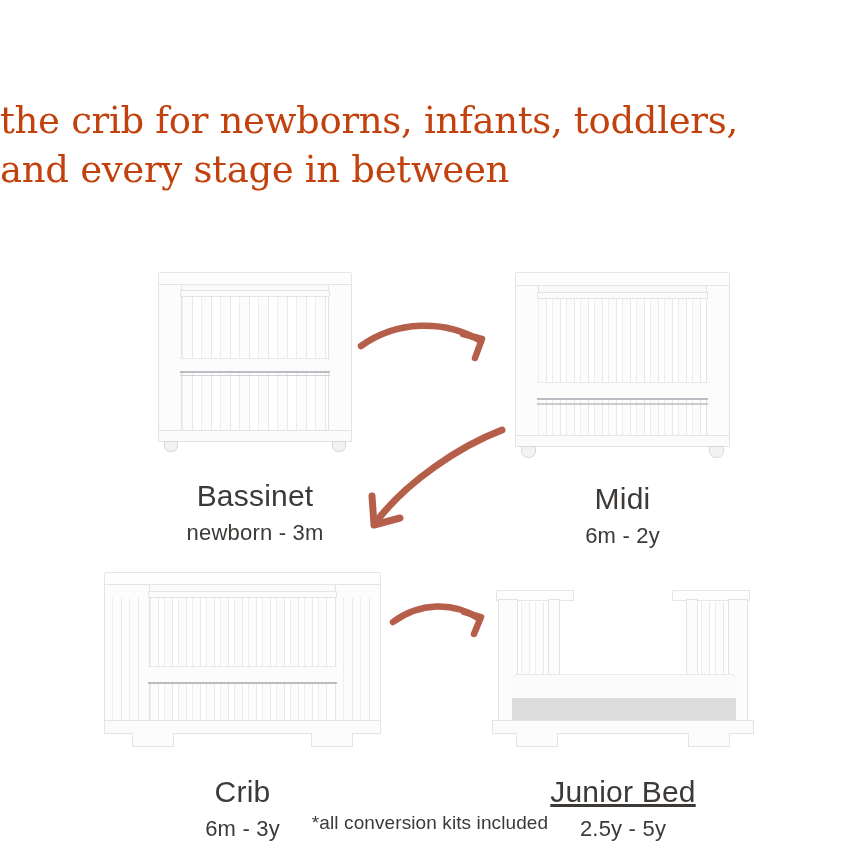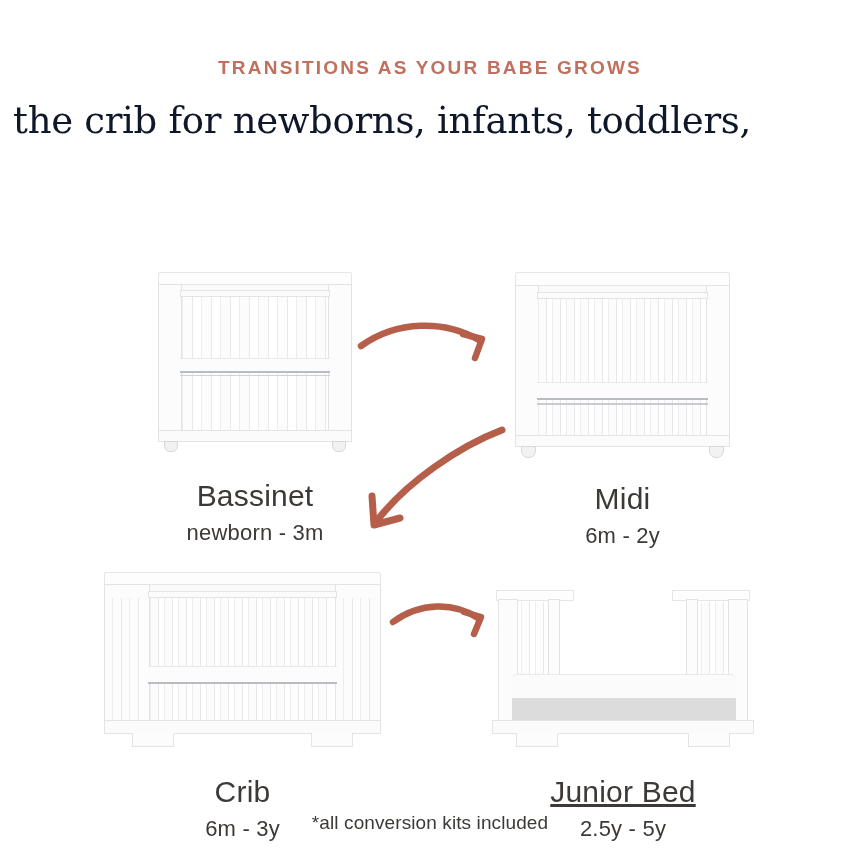--- a/index.html
+++ b/index.html
@@ -32,26 +32,25 @@
     letter-spacing: 2.2px;
     color: #c0705c;
     text-transform: uppercase;
   }
 
   .headline {
     position: absolute;
     top: 96px;
     left: 0;
     width: 764px;
-    text-align: center;
     font-family: "DejaVu Serif", serif;
     font-size: 37px;
     font-weight: 400;
     line-height: 49px;
-    color: #0f172a;
+    color: #c2410c;
     letter-spacing: -0.3px;
   }
   .headline .line2 { display: block; }
 
   
   .cell {
     position: absolute;
     margin-top: 32px;
   }
   .stage-art {
@@ -148,24 +147,24 @@
     font-size: 19px;
     color: #3d3936;
     letter-spacing: 0.1px;
   }
 </style>
 </head>
 <body>
 
 <div id="page">
 
-  <div class="eyebrow">TRANSITIONS AS YOUR BABE GROWS</div>
 
   <div class="headline">
     <span class="line1">the crib for newborns, infants, toddlers,</span>
+    <span class="line2">and every stage in between</span>
   </div>
 
   <div class="cell" style="left:150px; top:240px; width:210px;">
     <div class="stage-art" style="height:185px;">
 
       <div class="panel" style="left:8px; top:0px; width:194px; height:14px; border-radius:2px 2px 0 0;"></div>
       <div class="panel" style="left:18px; top:12px; width:174px; height:8px; background:#fafafa;"></div>
 
       <div class="post" style="left:8px; top:12px; width:24px; height:158px;"></div>
       <div class="post" style="right:8px; top:12px; width:24px; height:158px;"></div>

